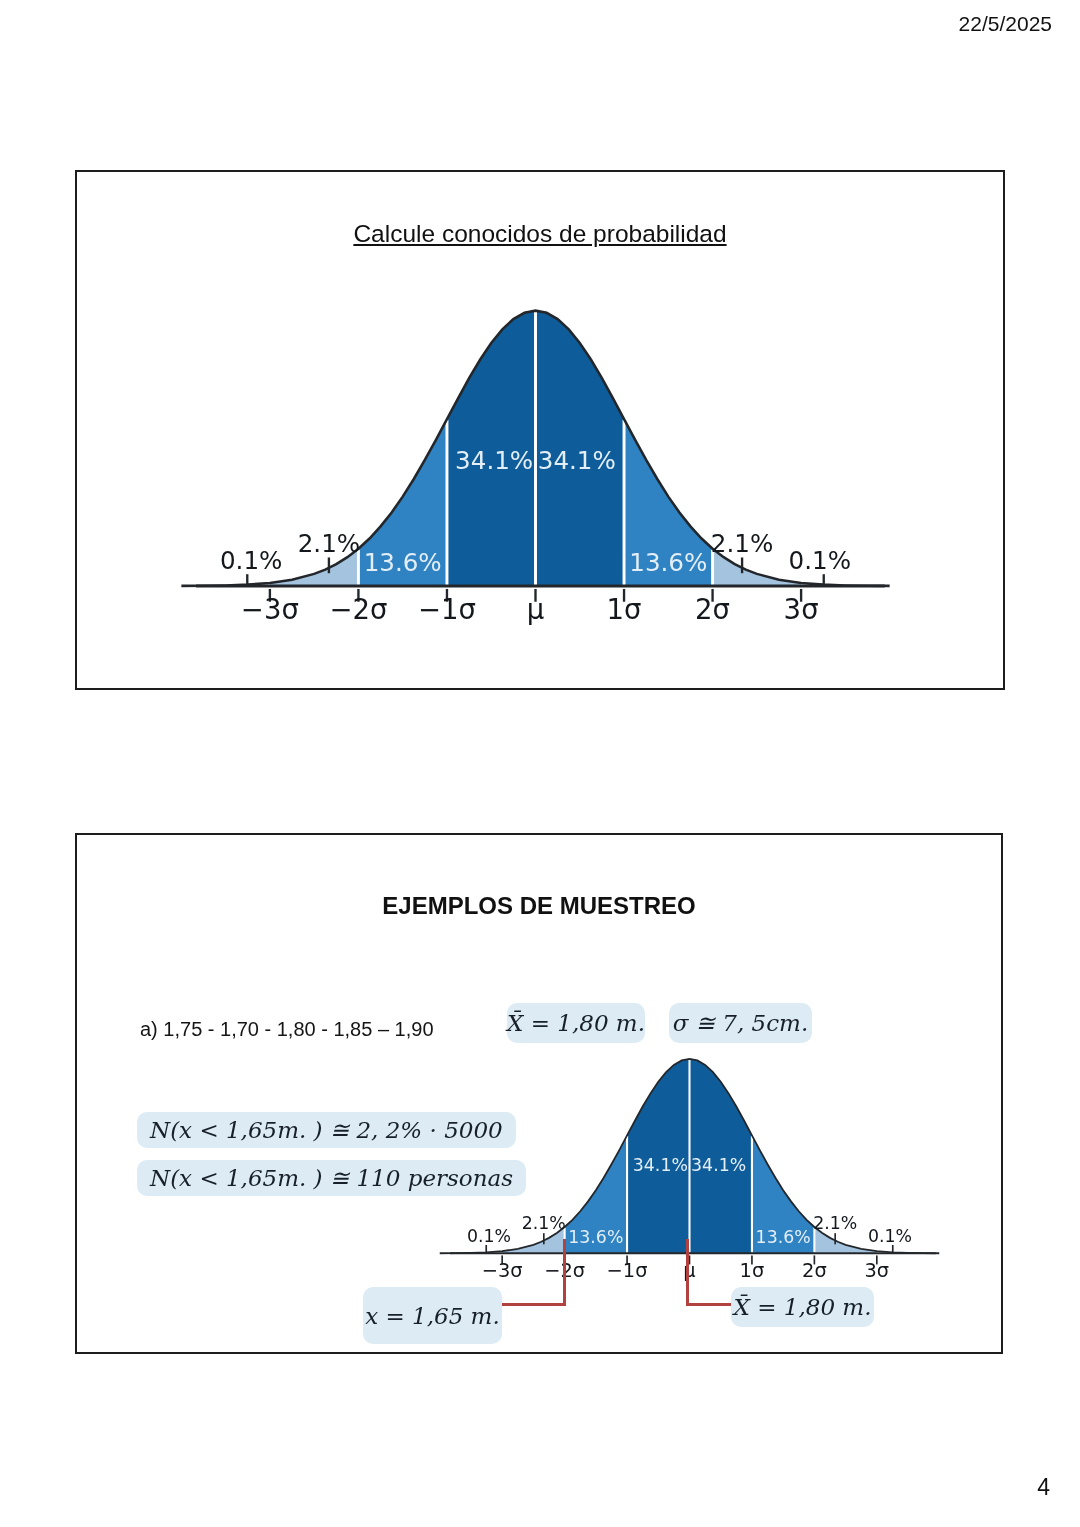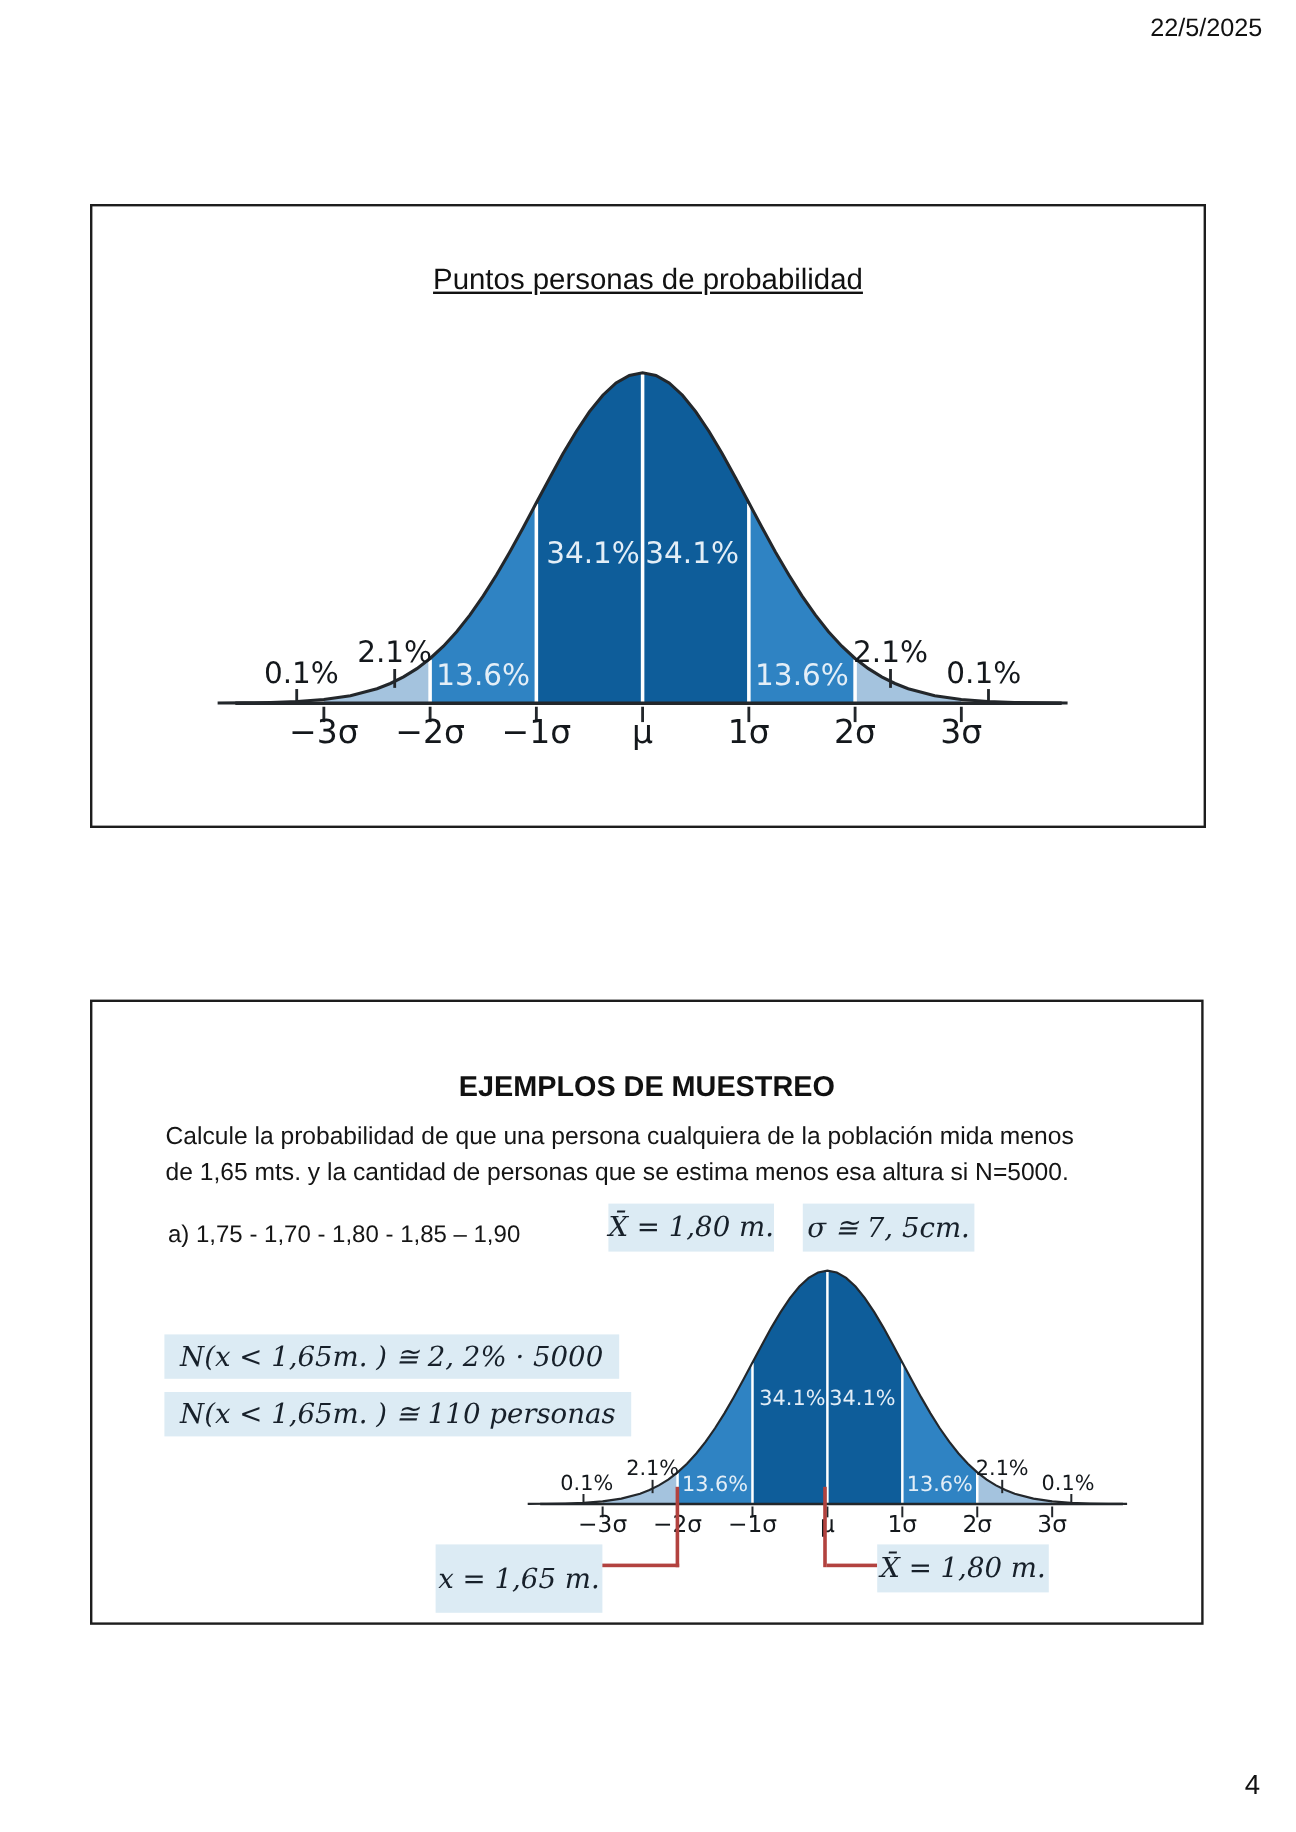--- a/index.html
+++ b/index.html
@@ -11,21 +11,21 @@
   .pagenum{position:absolute;bottom:26px;right:30px;font-size:23px;color:#111;}
   .slide{position:absolute;left:75px;background:#fff;border:2px solid #1d1d1d;box-sizing:border-box;}
   #slide1{top:170px;width:930px;height:520px;}
   #slide2{top:833px;width:928px;height:521px;}
   .s1-title{position:absolute;top:48px;left:0;width:100%;text-align:center;
     font-size:24.5px;color:#111;text-decoration:underline;}
   .s2-title{position:absolute;top:57px;left:0;width:100%;text-align:center;
     font-size:24px;font-weight:bold;color:#111;}
   .para{position:absolute;left:61px;top:97px;font-size:20.5px;line-height:30px;color:#151515;white-space:nowrap;}
   .item-a{position:absolute;left:63px;top:183px;font-size:20px;color:#151515;white-space:nowrap;}
-  .hl{background:#dcebf4;color:#17202a;font-family:"DejaVu Serif",serif;font-style:italic;font-size:23px;}
+  .hl{background:#dcebf4;color:#17202a;font-family:"DejaVu Serif",serif;font-style:italic;font-size:23px;border-radius:10px;}
   .hl.fixed{position:absolute;display:flex;align-items:center;justify-content:center;box-sizing:border-box;}
   .box-mean{left:430px;top:168px;width:138px;height:40px;}
   .box-sigma{left:592px;top:168px;width:143px;height:40px;}
   .formula{position:absolute;left:60px;padding:5px 13px;white-space:nowrap;}
   .f1{top:228px;} .f2{top:277px;} .f3{top:325px;}
   .lab-x{left:286px;top:452px;width:139px;height:57px;}
   .lab-mean{left:654px;top:452px;width:143px;height:40px;}
   .bell-svg{position:absolute;display:block;}
   #chart1{left:65px;top:119px;width:787px;height:354px;}
   #chart2{left:335px;top:210px;width:555px;height:250px;}
@@ -63,21 +63,21 @@
     <clipPath id="cpo">
         <rect x="130" y="0" width="90" height="300"></rect>
         <rect x="580" y="0" width="90" height="300"></rect>
       </clipPath>
   </defs>
 </svg>
 
 <div class="date">22/5/2025</div>
 
 <section class="slide" id="slide1">
-  <div class="s1-title">Puntos personas de probabilidad</div>
+  <div class="s1-title">Calcule conocidos de probabilidad</div>
 
   <svg id="chart1" class="bell-svg" viewBox="0 0 800 360" preserveAspectRatio="none">
     <use href="#bellfill" clip-path="url(#cpo)" class="bell-light"></use>
     <use href="#bellfill" clip-path="url(#cpi)" class="bell-mid"></use>
     <use href="#bellfill" clip-path="url(#cpm)" class="bell-dark"></use>
     <line class="wdiv" x1="400" y1="21" x2="400" y2="299"></line>
     <line class="wdiv" x1="310" y1="131" x2="310" y2="299"></line>
     <line class="wdiv" x1="490" y1="131" x2="490" y2="299"></line>
     <line class="wdiv" x1="220" y1="263" x2="220" y2="299"></line>
     <line class="wdiv" x1="580" y1="263" x2="580" y2="299"></line>
@@ -107,24 +107,20 @@
     <text class="axlbl" x="310" y="334">−1σ</text>
     <text class="axlbl" x="400" y="334">μ</text>
     <text class="axlbl" x="490" y="334">1σ</text>
     <text class="axlbl" x="580" y="334">2σ</text>
     <text class="axlbl" x="670" y="334">3σ</text>
   </svg>
 </section>
 
 <section class="slide" id="slide2">
   <div class="s2-title">EJEMPLOS DE MUESTREO</div>
-  <div class="para">
-    <div>Calcule la probabilidad de que una persona cualquiera de la población mida menos</div>
-    <div>de 1,65 mts. y la cantidad de personas que se estima menos esa altura si N=5000.</div>
-  </div>
   <div class="item-a">a) 1,75 - 1,70 - 1,80 - 1,85 – 1,90</div>
   <div class="hl fixed box-mean">X̄ = 1,80 m.</div>
   <div class="hl fixed box-sigma">σ ≅ 7, 5cm.</div>
   <div class="hl formula f2">N(x &lt; 1,65m. ) ≅ 2, 2% · 5000</div>
   <div class="hl formula f3">N(x &lt; 1,65m. ) ≅ 110 personas</div>
 
   <svg id="chart2" class="bell-svg" viewBox="0 0 800 360" preserveAspectRatio="none">
     <use href="#bellfill" clip-path="url(#cpo)" class="bell-light"></use>
     <use href="#bellfill" clip-path="url(#cpi)" class="bell-mid"></use>
     <use href="#bellfill" clip-path="url(#cpm)" class="bell-dark"></use>

